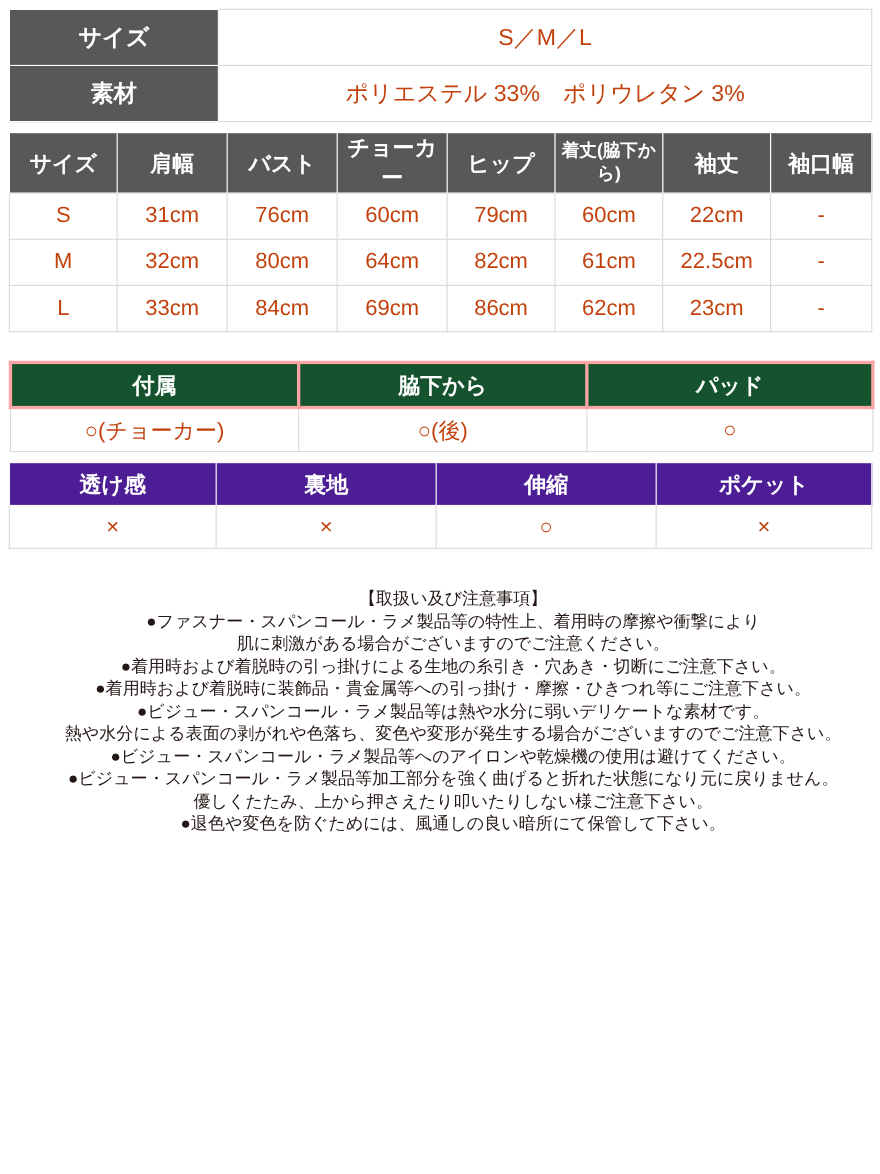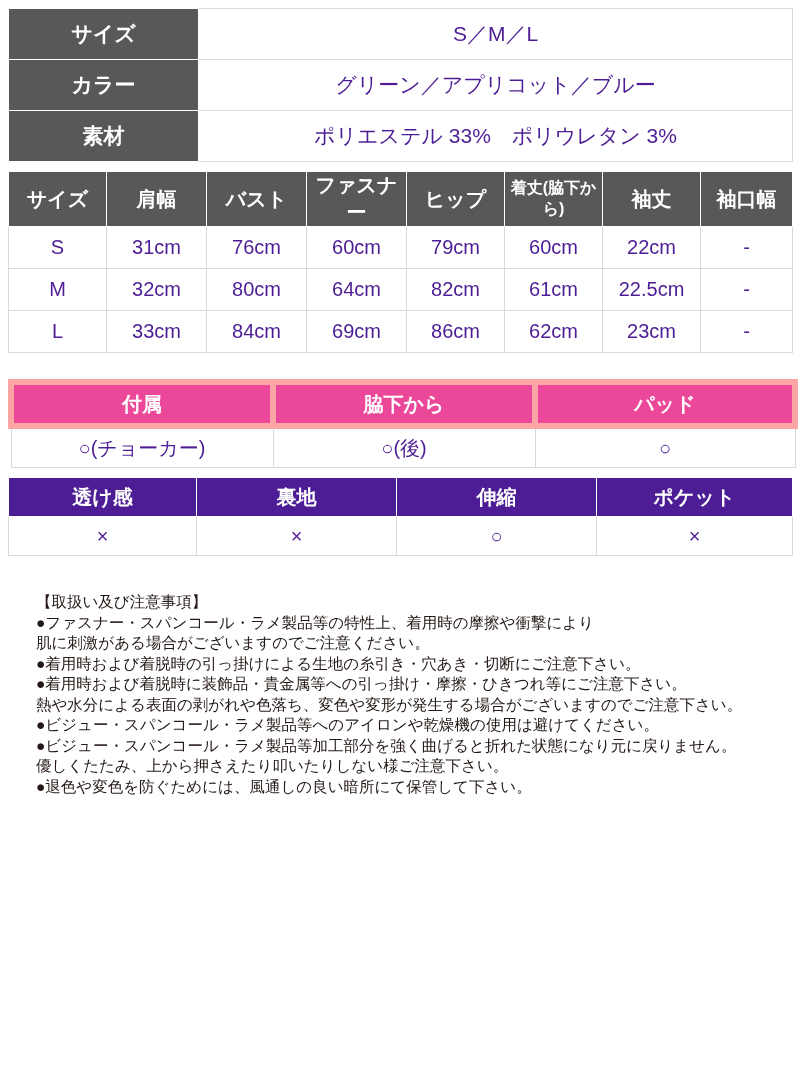--- a/index.html
+++ b/index.html
@@ -34,21 +34,21 @@
     font-weight: normal;
     padding: 0;
   }
   .hdr {
     background: #595757;
     color: #ffffff;
     font-weight: bold;
   }
   .cell {
     background: #ffffff;
-    color: #4c1d95;
+    color: #c2410c;
   }
 
   
   .t-spec td {
     height: 50px;
     font-size: 21px;
     border-color: #ffffff;
   }
   .t-spec .hdr {
     font-size: 21px;
@@ -81,24 +81,24 @@
   
   .t-attach {
     margin-top: 26px;
   }
   .t-attach td {
     height: 38px;
     font-size: 20px;
     border: 1px solid #d9d9d9;
   }
   .t-attach .hdr {
-    background: #ec4899;
-    color: #ffffff;
-    font-weight: bold;
-    border: 6px solid #fca5a5;
+    background: #14532d;
+    color: #ffffff;
+    font-weight: bold;
+    border: 3px solid #fca5a5;
   }
 
   
   .t-feat {
     margin-top: 9px;
   }
   .t-feat td {
     height: 38px;
     font-size: 20px;
     border: 1px solid #d9d9d9;
@@ -113,40 +113,37 @@
   
   .notes {
     margin-top: 36px;
     padding-left: 28px;
     font-size: 15.5px;
     line-height: 20.5px;
     color: #231815;
   }
   .notes .line {
     white-space: pre;
+    text-align: center;
   }
 </style>
 </head>
 <body>
 
 <div class="page">
 
   <table class="t-spec">
     <colgroup>
         <col style="width:190px">
         <col style="width:594px">
       </colgroup>
     <tbody>
       <tr>
         <td class="hdr">サイズ</td>
         <td class="cell">S／M／L</td>
-      </tr>
-      <tr>
-        <td class="hdr">カラー</td>
-        <td class="cell">グリーン／アプリコット／ブルー</td>
       </tr>
       <tr>
         <td class="hdr">素材</td>
         <td class="cell">ポリエステル 33%　ポリウレタン 3%</td>
       </tr>
     </tbody>
   </table>
 
   <table class="t-size">
     <colgroup>
@@ -157,21 +154,21 @@
         <col style="width:98px">
         <col style="width:98px">
       <col style="width:98px">
         <col style="width:92px">
     </colgroup>
     <tbody>
       <tr>
         <td class="hdr">サイズ</td>
         <td class="hdr">肩幅</td>
         <td class="hdr">バスト</td>
-        <td class="hdr">ファスナー</td>
+        <td class="hdr">チョーカー</td>
         <td class="hdr">ヒップ</td>
         <td class="hdr small">着丈(脇下から)</td>
         <td class="hdr">袖丈</td>
         <td class="hdr">袖口幅</td>
       </tr>
       <tr>
         <td class="cell">S</td>
         <td class="cell">31cm</td>
         <td class="cell">76cm</td>
         <td class="cell">60cm</td>
@@ -245,20 +242,21 @@
       </tr>
     </tbody>
   </table>
 
   <div class="notes">
     <div class="line">【取扱い及び注意事項】</div>
     <div class="line">●ファスナー・スパンコール・ラメ製品等の特性上、着用時の摩擦や衝撃により</div>
     <div class="line">肌に刺激がある場合がございますのでご注意ください。</div>
     <div class="line">●着用時および着脱時の引っ掛けによる生地の糸引き・穴あき・切断にご注意下さい。</div>
     <div class="line">●着用時および着脱時に装飾品・貴金属等への引っ掛け・摩擦・ひきつれ等にご注意下さい。</div>
+    <div class="line">●ビジュー・スパンコール・ラメ製品等は熱や水分に弱いデリケートな素材です。</div>
     <div class="line">熱や水分による表面の剥がれや色落ち、変色や変形が発生する場合がございますのでご注意下さい。</div>
     <div class="line">●ビジュー・スパンコール・ラメ製品等へのアイロンや乾燥機の使用は避けてください。</div>
     <div class="line">●ビジュー・スパンコール・ラメ製品等加工部分を強く曲げると折れた状態になり元に戻りません。</div>
     <div class="line">優しくたたみ、上から押さえたり叩いたりしない様ご注意下さい。</div>
     <div class="line">●退色や変色を防ぐためには、風通しの良い暗所にて保管して下さい。</div>
   </div>
 
 </div>
 
 </body></html>

